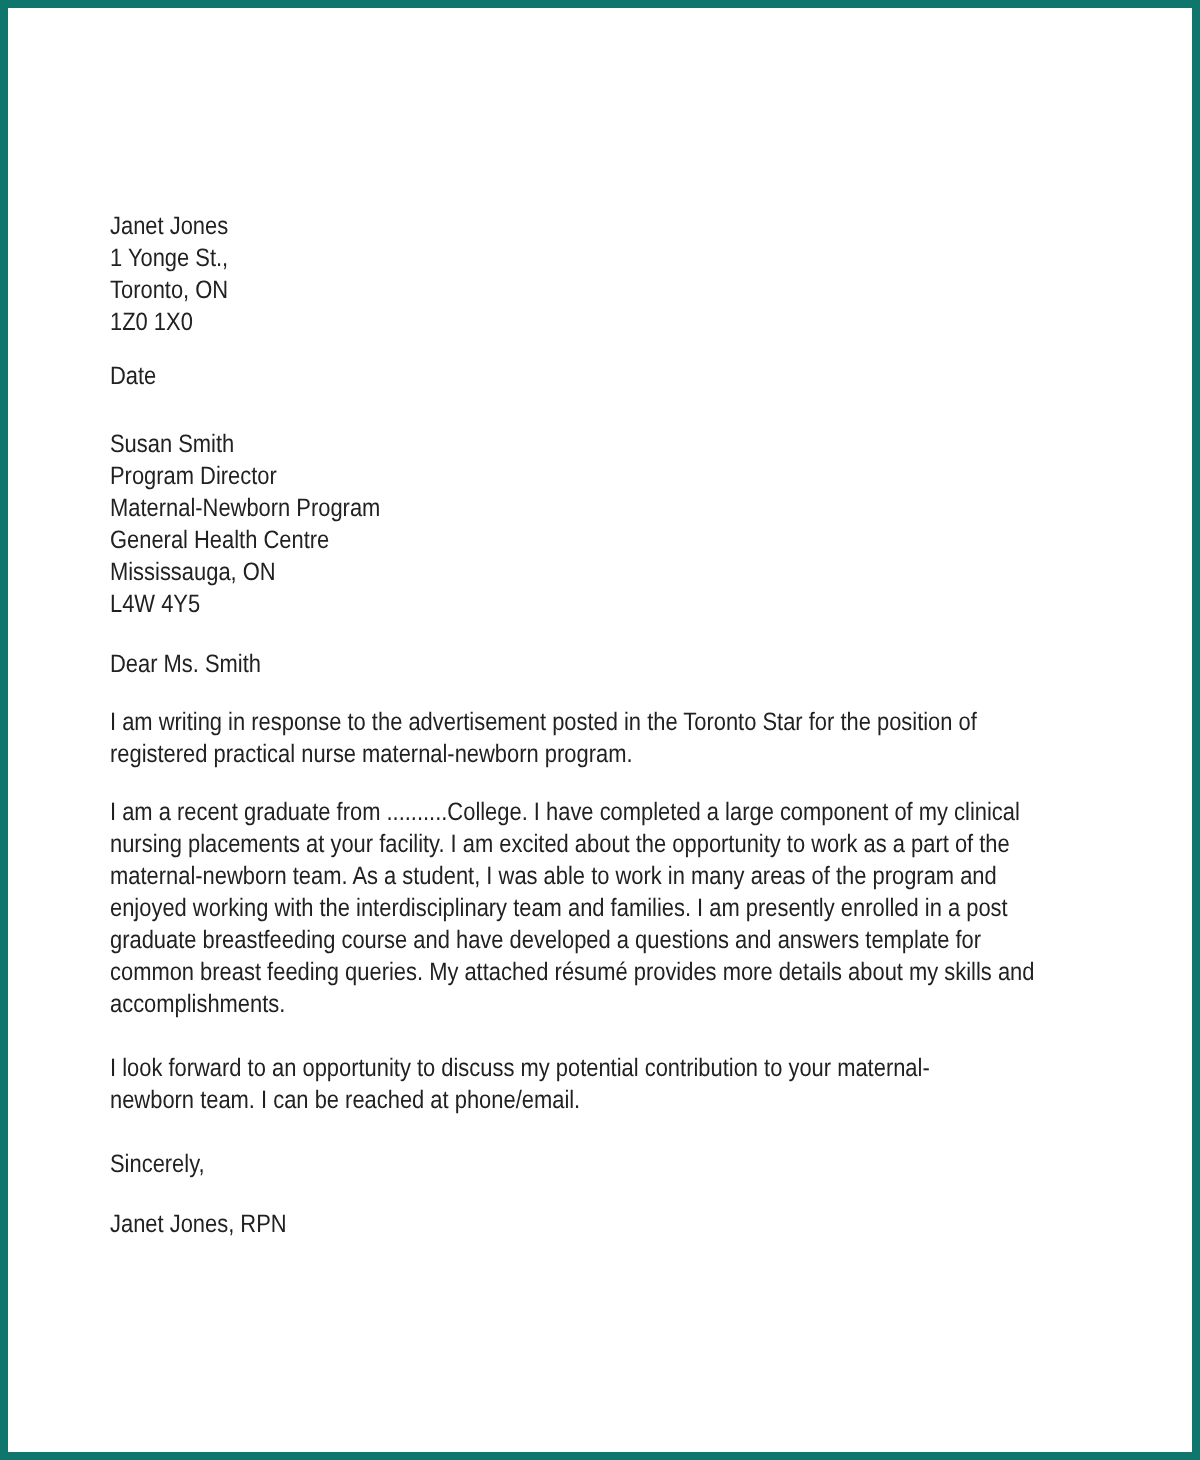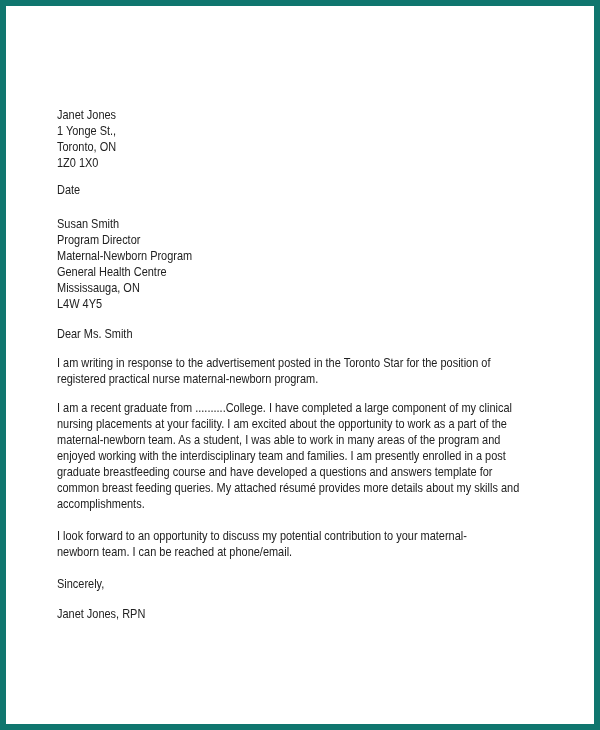--- a/index.html
+++ b/index.html
@@ -6,21 +6,21 @@
     margin: 0;
     padding: 0;
     background: #ffffff;
   }
   .page {
     position: relative;
     width: 600px;
     height: 730px;
     box-sizing: border-box;
     background: #ffffff;
-    border: 6px solid #0f766e;
+    border: 4px solid #0f766e;
     overflow: hidden;
     font-family: "Liberation Sans", sans-serif;
     padding-left: 27px;
   }
   .content {
     position: absolute;
     left: 51px;
     top: 101px;
     width: 640px;
     color: #212121;

